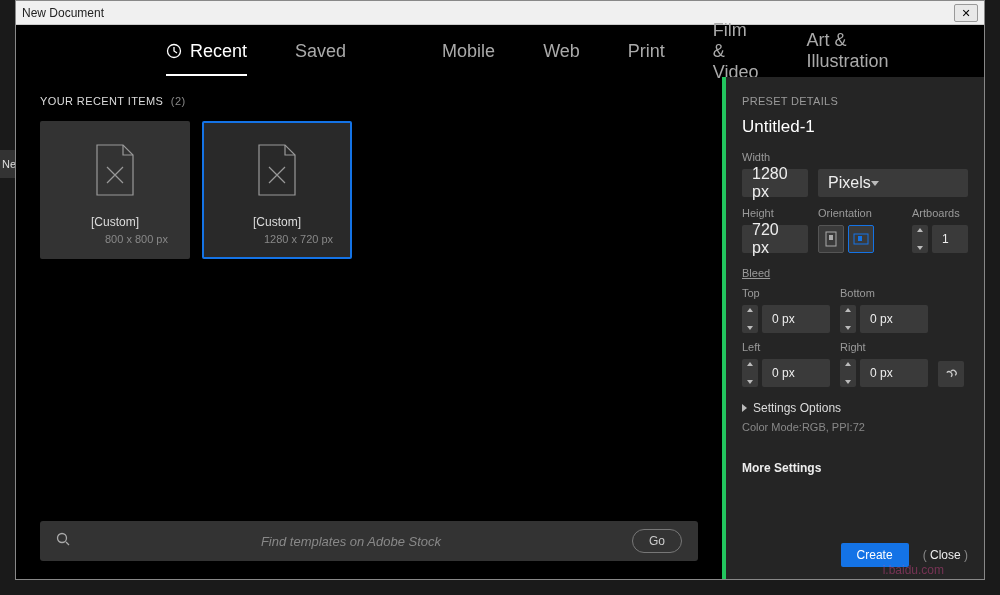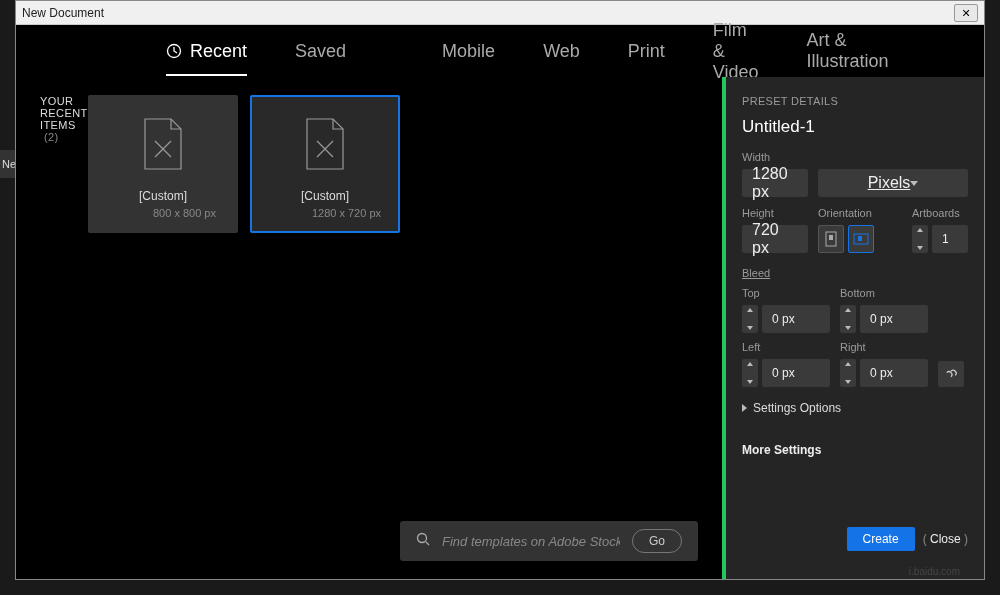--- a/index.html
+++ b/index.html
@@ -31,21 +31,21 @@
   .tab.active::after {
     content: ""; position: absolute; bottom: -14px; left: 0; right: 0;
     height: 2px; background: #fff;
   }
   .tab-divider { width: 1px; height: 24px; background: #555; }
   .tab .clock-icon svg { display: block; }
 
   .content { display: flex; height: calc(100% - 76px); }
 
   
-  .gallery { flex: 1; padding: 18px 24px; display: flex; flex-direction: row; }
+  .gallery { flex: 1; padding: 18px 24px; display: flex; flex-direction: column; }
   .gallery-header { color: #ddd; font-size: 11px; letter-spacing: 0.4px; margin-bottom: 14px; }
   .gallery-header .count { color: #888; margin-left: 4px; }
   .cards { display: flex; gap: 12px; }
   .card {
     width: 150px; height: 138px; background: #333; border-radius: 2px;
     display: flex; flex-direction: column; align-items: center; justify-content: center;
     cursor: pointer; color: #ccc; position: relative;
   }
   .card.selected { border: 2px solid #1473e6; background: #292929; }
   .card .doc-icon { margin-top: 8px; margin-bottom: 18px; }
@@ -78,21 +78,21 @@
   .panel-head { color: #9a9a9a; font-size: 11px; letter-spacing: .3px; margin-bottom: 10px; }
   .doc-name { color: #fff; font-size: 17px; margin-bottom: 14px; }
 
   .field-label { color: #9a9a9a; font-size: 11px; margin-bottom: 6px; }
   .row { display: flex; gap: 10px; margin-bottom: 10px; }
   .input-box {
     background: #3a3a3a; border: none; height: 28px; padding: 0 10px;
     color: #eee; font-size: 16px; display: flex; align-items: center; border-radius: 2px;
   }
   .input-box.num { width: 66px; }
-  .select { flex: 1; display: flex; align-items: center; justify-content: center; cursor: pointer; text-decoration: underline; }
+  .select { flex: 1; display: flex; align-items: center; justify-content: flex-start; cursor: pointer; }
 
   .col { display: flex; flex-direction: column; }
   .orient-group, .art-group { display: flex; gap: 4px; }
   .orient-btn {
     width: 26px; height: 28px; background: #3a3a3a; border: 1px solid #555;
     display: flex; align-items: center; justify-content: center; cursor: pointer; border-radius: 2px;
   }
   .orient-btn.active { border-color: #1473e6; }
   .orient-btn svg { display: block; }
   .stepper {
@@ -112,35 +112,35 @@
   .link-icon {
     width: 26px; height: 26px; background: #3a3a3a; border-radius: 2px;
     display: flex; align-items: center; justify-content: center; color: #ccc;
   }
 
   .advanced { display: flex; align-items: center; gap: 6px; margin-top: 14px; cursor: pointer; color: #ddd; font-size: 12px;}
   .colormode { color: #888; font-size: 11px; margin-top: 6px; }
 
   .more-settings { margin-top: 28px; font-weight: 600; color: #eee; font-size: 12px; cursor: pointer;}
 
-  .panel-footer { position: absolute; bottom: 28px; right: 16px; display: flex; gap: 8px; align-items: center; justify-content: flex-end;}
+  .panel-footer { position: absolute; bottom: 12px; right: 16px; display: flex; gap: 14px; align-items: center; justify-content: flex-end;}
   .create-btn {
     background: #1473e6; color: #fff; border: none; padding: 5px 16px;
     font-size: 12px; cursor: pointer; border-radius: 2px;
   }
   .close-btn { color: #eee; font-size: 12px; cursor: pointer; }
   .close-btn::before { content: "( "; color:#888;}
   .close-btn::after { content: " )"; color:#888;}
 
   .chev-down { width: 0; height: 0; border-left: 4px solid transparent; border-right: 4px solid transparent; border-top: 5px solid #bbb; }
   .chev-right { width: 0; height: 0; border-top: 4px solid transparent; border-bottom: 4px solid transparent; border-left: 5px solid #bbb; }
 
   
   .bg-strip { position: absolute; left: 0; top: 150px; width: 25px; height: 28px; background: #333; color: #ddd; font-size: 11px; display:flex; align-items:center; padding-left:2px;}
-  .watermark { position: absolute; right: 40px; bottom: 18px; color: #737373; font-size: 10px; opacity: .4; pointer-events:none;}
+  .watermark { position: absolute; right: 56px; bottom: 18px; color: #ec4899; font-size: 12px; opacity: .4; pointer-events:none;}
 </style>
 </head>
 <body>
 
 <div class="bg-strip">Nev</div>
 
 <div class="window">
 
   <div class="titlebar">
     <span class="titlebar-text">New Document</span>
@@ -318,20 +318,21 @@
           <svg width="14" height="14" viewBox="0 0 14 14">
               <path d="M5 3a3 3 0 0 1 0 6M9 5a3 3 0 0 1 0 6" fill="none" stroke="#ccc" stroke-width="1.3" transform="rotate(-45 7 7)"></path>
             </svg>
         </div>
       </div>
 
       <div class="advanced">
         <span class="chev-right"></span>
         <span>Settings Options</span>
       </div>
+      <div class="colormode">Color Mode:RGB, PPI:72</div>
 
       <div class="more-settings">More Settings</div>
 
       <div class="panel-footer">
         <button class="create-btn">Create</button>
         <span class="close-btn">Close</span>
       </div>
     </div>
   </div>
 </div>

